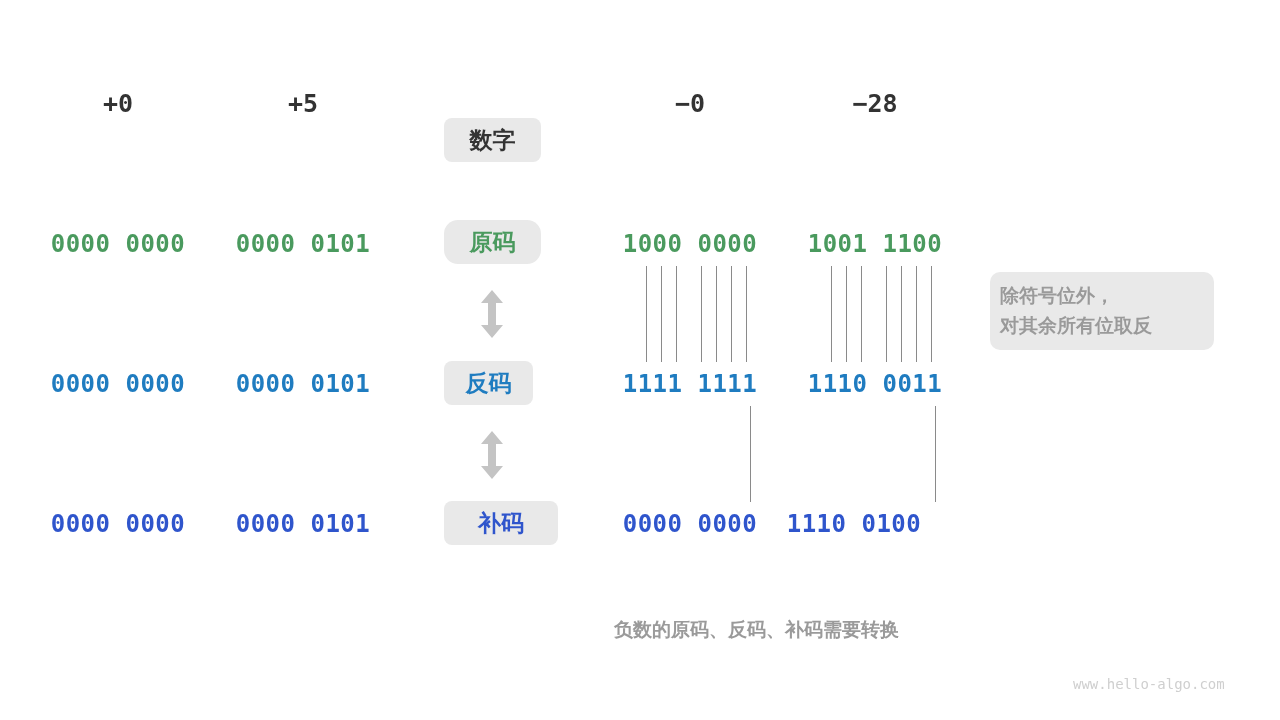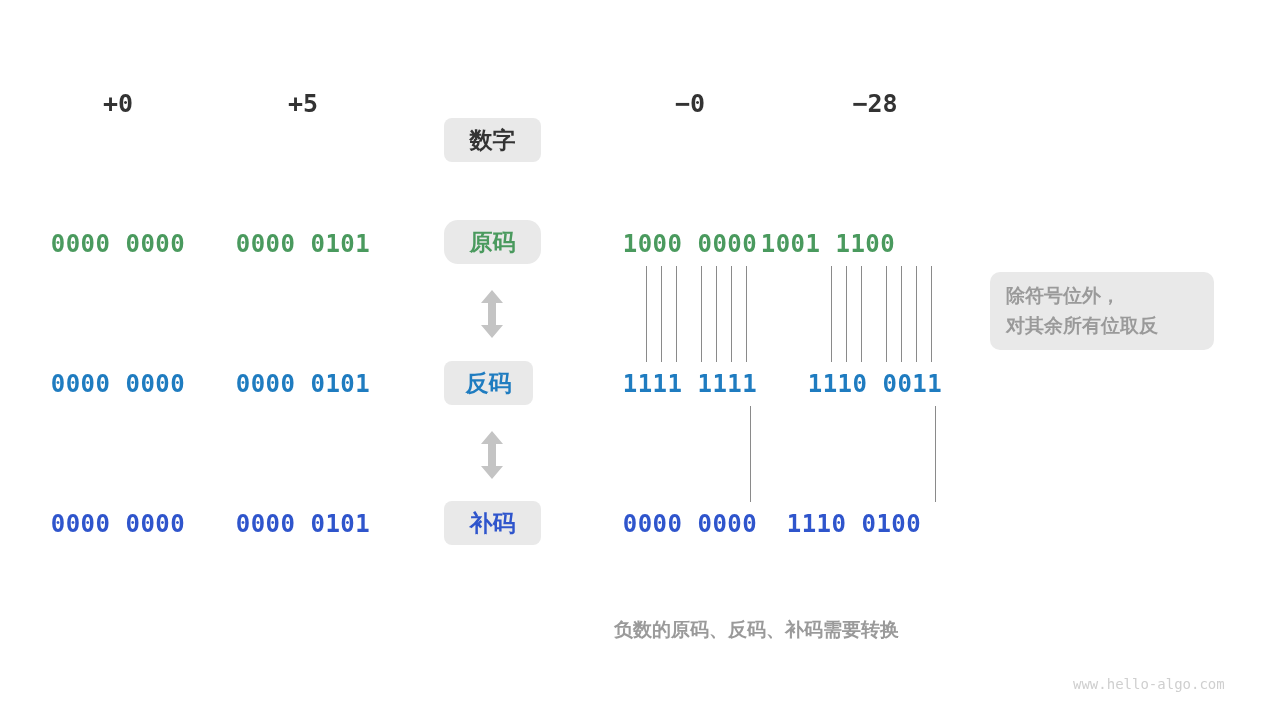--- a/index.html
+++ b/index.html
@@ -120,41 +120,41 @@
   <div class="abs num-label" style="left:630px; top:91px; width:120px;">−0</div>
 
   <div class="abs num-label" style="left:815px; top:91px; width:120px;">−28</div>
 
   <div class="abs badge badge-number" style="left:444px; top:82px; width:97px; height:44px;margin-top:36px;">数字</div>
 
   <div class="abs badge badge-orig" style="left:444px; top:220px; width:97px; height:44px;border-radius:14px;">原码</div>
 
   <div class="abs badge badge-ones" style="left:444px; top:361px; width:89px; height:44px;">反码</div>
 
-  <div class="abs badge badge-twos" style="left:444px; top:501px; width:97px; height:44px;">补码</div>
+  <div class="abs badge badge-twos" style="left:444px; top:501px; width:114px; height:44px;">补码</div>
 
   <div class="abs" style="left:479px; top:290px;">
     <svg class="dbl-arrow" viewBox="0 0 26 48" xmlns="http://www.w3.org/2000/svg">
       <path d="M13 0 L24 13 L17 13 L17 35 L24 35 L13 48 L2 35 L9 35 L9 13 L2 13 Z" fill="#c4c4c4"></path>
     </svg>
   </div>
 
   <div class="abs" style="left:479px; top:431px;">
     <svg class="dbl-arrow" viewBox="0 0 26 48" xmlns="http://www.w3.org/2000/svg">
       <path d="M13 0 L24 13 L17 13 L17 35 L24 35 L13 48 L2 35 L9 35 L9 13 L2 13 Z" fill="#c4c4c4"></path>
     </svg>
   </div>
 
   <div class="abs bits row-orig" style="left:38px; top:232px; width:160px;">0000 0000</div>
 
   <div class="abs bits row-orig" style="left:223px; top:232px; width:160px;">0000 0101</div>
 
   <div class="abs bits row-orig" style="left:610px; top:232px; width:160px;">1000 0000</div>
 
-  <div class="abs bits row-orig" style="left:748px; top:232px; width:160px;">1001 1100</div>
+  <div class="abs bits row-orig" style="left:795px; top:232px; width:160px;">1001 1100</div>
 
   <div class="abs bits row-ones" style="left:38px; top:372px; width:160px;">0000 0000</div>
 
   <div class="abs bits row-ones" style="left:223px; top:372px; width:160px;">0000 0101</div>
 
   <div class="abs bits row-ones" style="left:610px; top:372px; width:160px;">1111 1111</div>
 
   <div class="abs bits row-ones" style="left:795px; top:372px; width:160px;">1110 0011</div>
 
   <div class="abs bits row-twos" style="left:38px; top:512px; width:160px;">0000 0000</div>
@@ -177,21 +177,21 @@
   <div class="abs vline" style="left:846px; top:266px; height:96px;"></div>
   <div class="abs vline" style="left:861px; top:266px; height:96px;"></div>
   <div class="abs vline" style="left:886px; top:266px; height:96px;"></div>
   <div class="abs vline" style="left:901px; top:266px; height:96px;"></div>
   <div class="abs vline" style="left:916px; top:266px; height:96px;"></div>
   <div class="abs vline" style="left:931px; top:266px; height:96px;"></div>
 
   <div class="abs vline" style="left:750px; top:406px; height:96px;"></div>
   <div class="abs vline" style="left:935px; top:406px; height:96px;"></div>
 
-  <div class="abs note" style="left:990px; top:272px; width:224px; height:78px; padding:0 16px;">
+  <div class="abs note" style="left:990px; top:272px; width:224px; height:78px; padding:0 10px;">
     <span class="note-line">除符号位外，</span>
     <span class="note-line">对其余所有位取反</span>
   </div>
 
 
 
   <div class="abs caption" style="left:614px; top:620px;">负数的原码、反码、补码需要转换</div>
 
   <div class="abs watermark" style="left:1073px; top:677px;">www.hello-algo.com</div>
 

